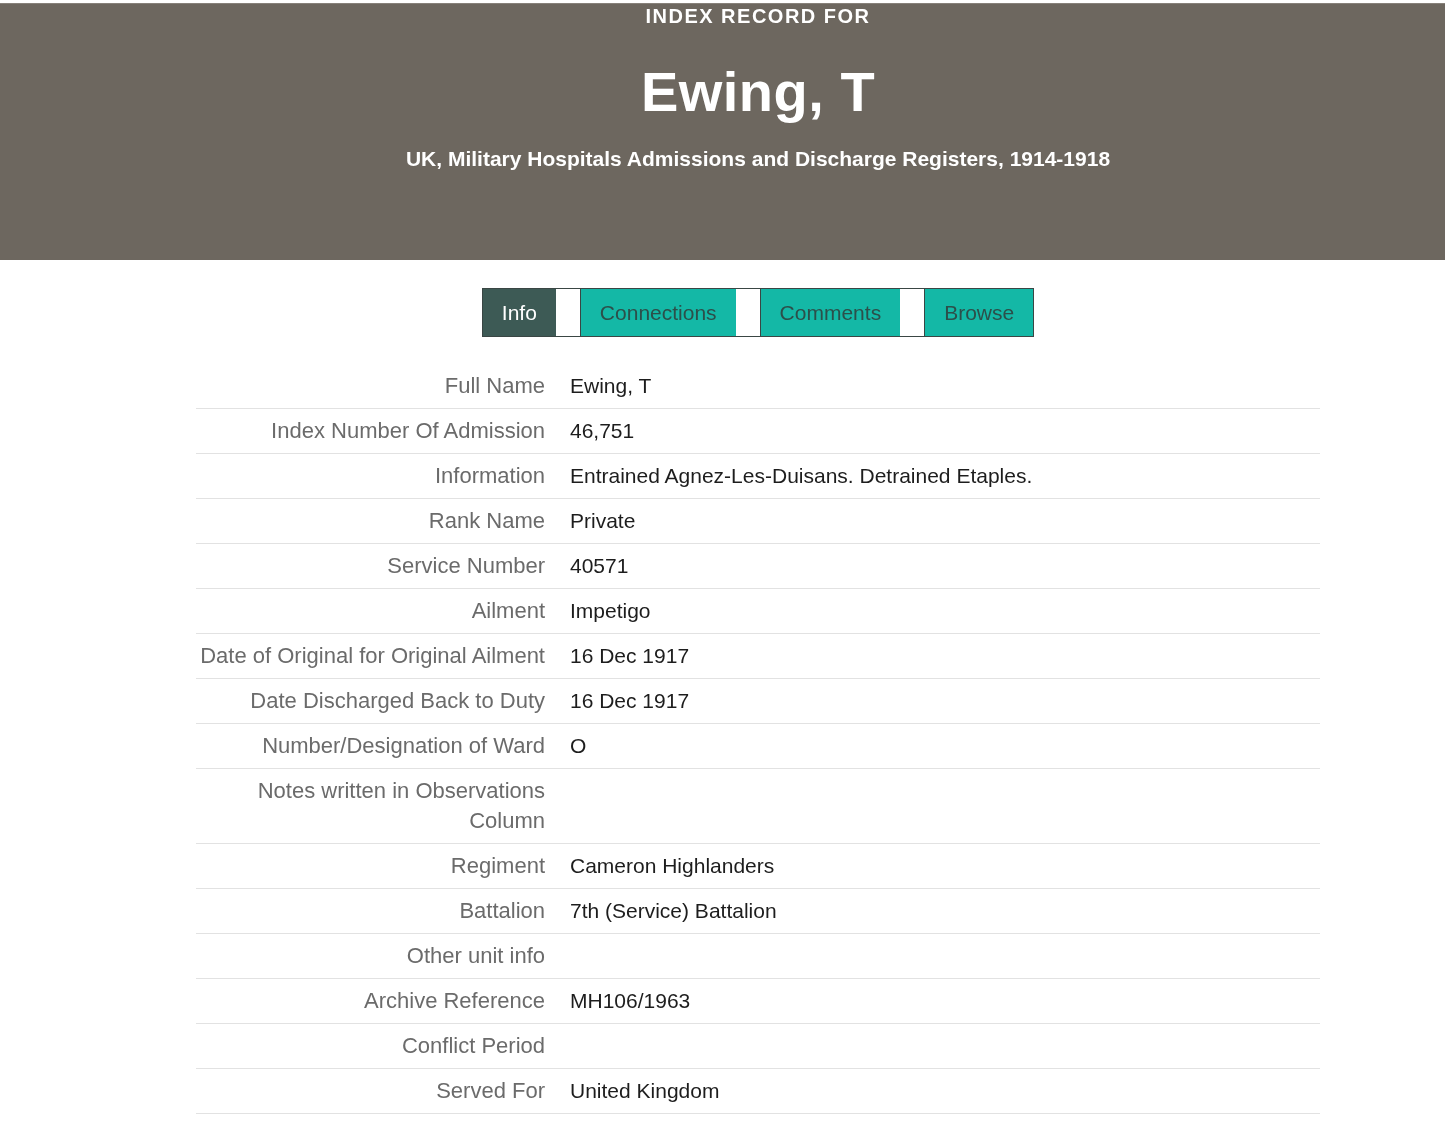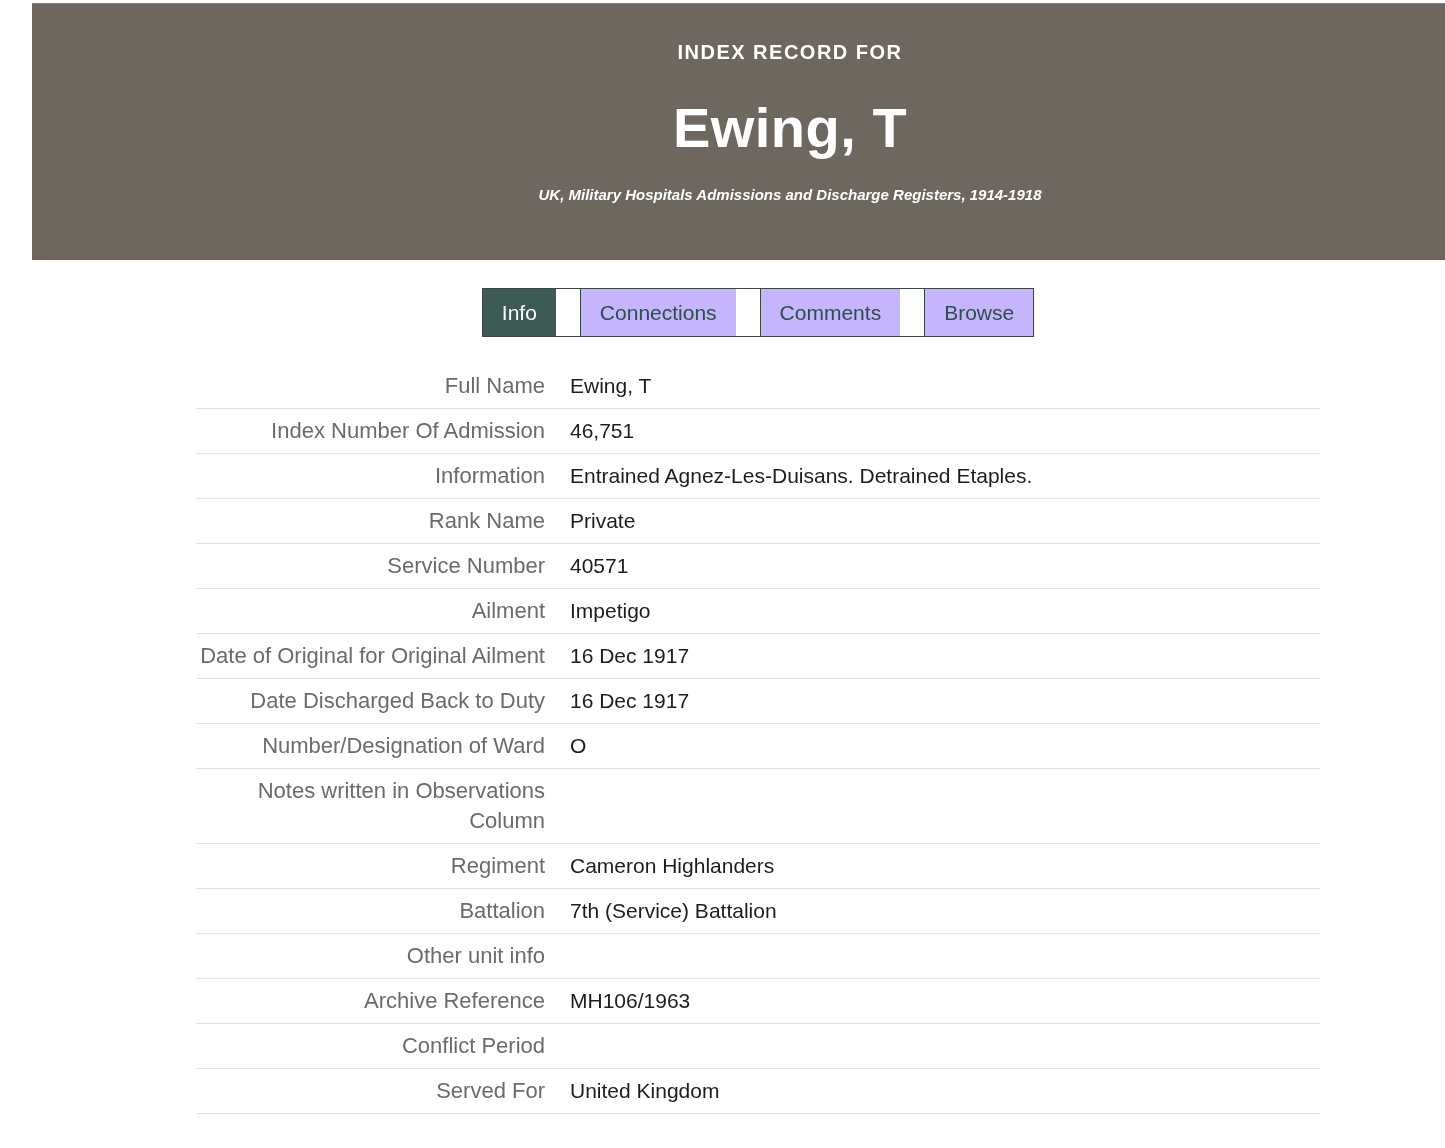--- a/index.html
+++ b/index.html
@@ -18,22 +18,20 @@
     background: #ffffff;
     font-family: "Liberation Sans", sans-serif;
   }
   .page { width: 1445px; padding-top: 3px; }
 
   
   .hero {
     height: 257px;
     background: var(--header-background);
     border-top: 1px solid #87817a;
-    padding-top: 36px;
-    margin-left: 32px;
   }
   .hero-inner {
     width: 1124px;
     margin-left: 196px;
     text-align: center;
     color: #ffffff;
   }
   .eyebrow {
     font-size: 20px;
     font-weight: 600;
@@ -41,45 +39,44 @@
     line-height: 24px;
   }
   .title {
     font-size: 56px;
     font-weight: 700;
     letter-spacing: 0.5px;
     line-height: 62px;
     margin: 33px 0 0 0;
   }
   .subtitle {
-    font-size: 15px;
+    font-size: 21px;
     font-weight: 700;
     line-height: 28px;
     margin-top: 22px;
-    font-style: italic;
   }
 
   
   .tabs-wrap {
     width: 1124px;
     margin-left: 196px;
     margin-top: 28px;
     text-align: center;
   }
   .tabs {
     display: inline-flex;
     border: 1px solid var(--tab-border);
     background: #ffffff;
     gap: 24px;
   }
   .tab {
     font-family: "Liberation Sans", sans-serif;
     font-size: 21px;
     color: var(--tab-text);
-    background: #c4b5fd;
+    background: #14b8a6;
     border: none;
     border-left: 1px solid var(--tab-border);
     height: 47px;
     line-height: 47px;
     padding: 0 19px;
     cursor: pointer;
     white-space: nowrap;
   }
   .tab:first-child { border-left: none; }
   .tab.active {

